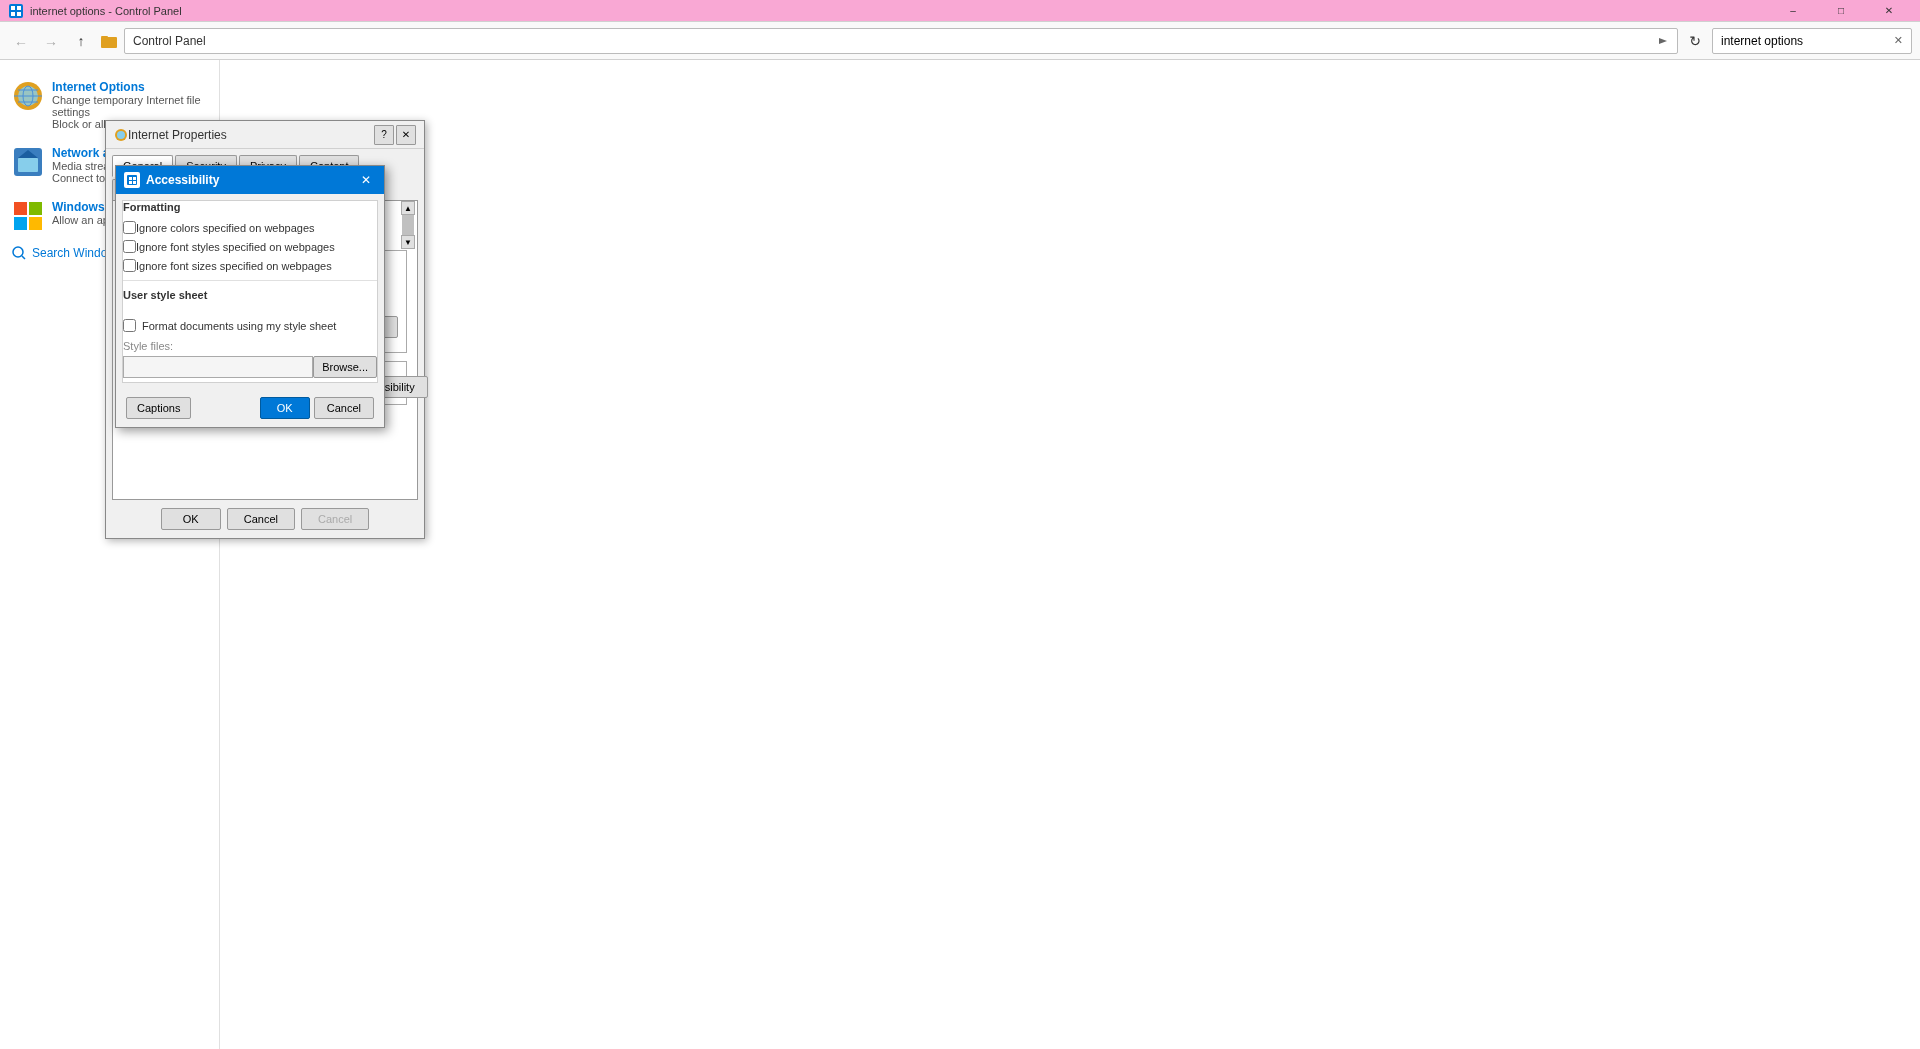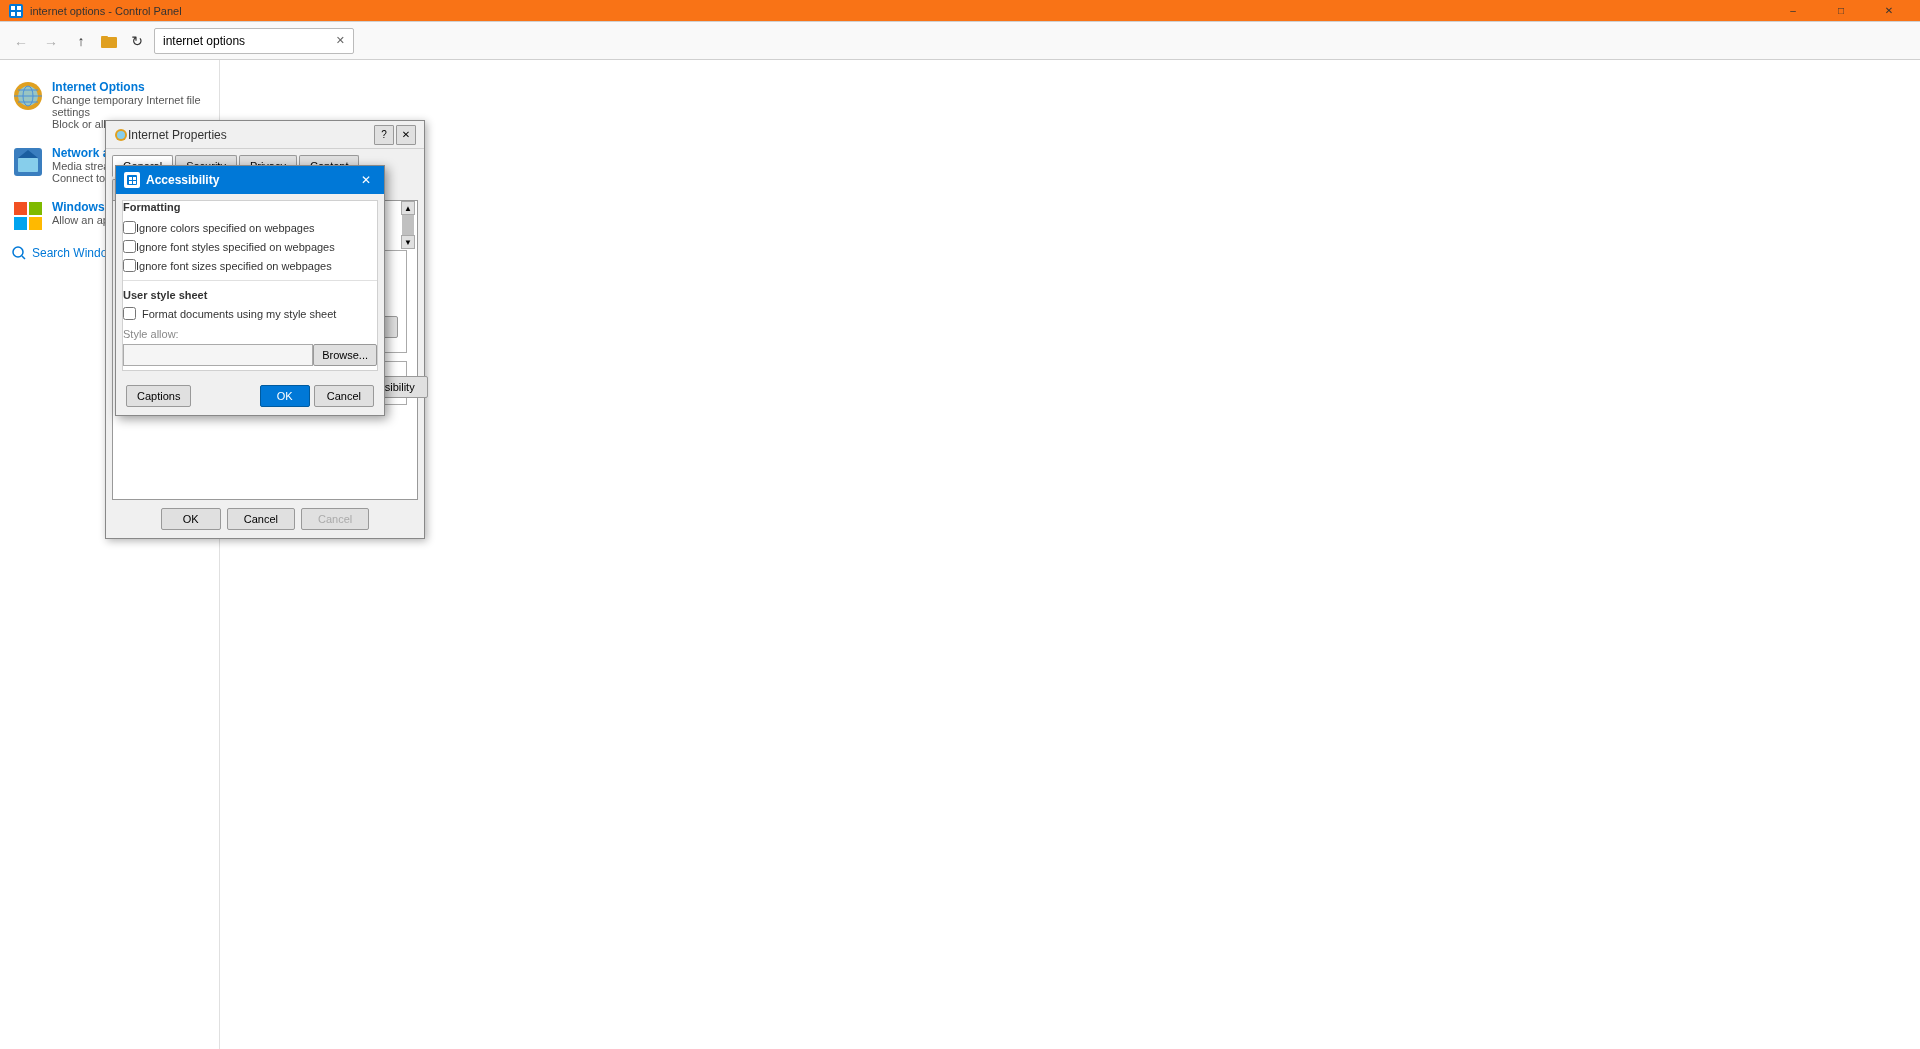--- a/index.html
+++ b/index.html
@@ -8,21 +8,21 @@
       font-size: 12px;
       background: #f0f0f0;
       width: 1920px;
       height: 1049px;
       overflow: hidden;
       position: relative;
     }
 
     
     .title-bar {
-      background: #f97316;
+      background: #f9a8d4;
       height: 22px;
       display: flex;
       align-items: center;
       padding: 0 8px;
       border-bottom: 1px solid #d0d0d0;
       justify-content: space-between;
     }
     .title-bar-left {
       display: flex;
       align-items: center;
@@ -408,21 +408,21 @@
     }
     .acc-divider {
       border: none;
       border-top: 1px solid #e0e0e0;
       margin: 8px 0;
     }
     .style-sheet-label {
       font-size: 11px;
       font-weight: 600;
       color: #333;
-      margin-bottom: 6px;
+      margin-bottom: 18px;
     }
     .style-sheet-checkbox {
       display: flex;
       align-items: center;
       gap: 6px;
       font-size: 11px;
       color: #333;
       margin-bottom: 8px;
     }
     .style-sheet-input-row {
@@ -534,20 +534,28 @@
 </div>
 
 <div class="address-bar">
   <button class="nav-btn disabled">←</button>
   <button class="nav-btn disabled">→</button>
   <button class="nav-btn">↑</button>
   <div style="width:18px;height:18px;margin:0 2px;">
     <svg width="18" height="18">
       <rect x="1" y="5" width="16" height="11" rx="1" fill="#e0a020"></rect>
       <rect x="1" y="4" width="7" height="2" rx="1" fill="#e0a020"></rect>
+    </svg>
+  </div>
+  <div class="address-input-wrap">
+    <div class="breadcrumb-path">
+      <span>Control Panel</span>
+    </div>
+    <svg width="12" height="12">
+      <polygon points="2,3 10,6 2,9" fill="#666"></polygon>
     </svg>
   </div>
   <button class="refresh-btn">↻</button>
   <div class="search-wrap">
     <input class="search-input" type="text" value="internet options" style="">
     <span class="search-x">✕</span>
   </div>
 </div>
 
 <div class="content-area">
@@ -727,21 +735,21 @@
       </div>
 
       <hr class="acc-divider">
 
       <div class="style-sheet-label">User style sheet</div>
       <div class="style-sheet-checkbox">
         <input type="checkbox" style="">
         <span>Format documents using my style sheet</span>
       </div>
       <div class="style-sheet-input-row">
-        <span class="style-sheet-sub-label">Style allow:</span>
+        <span class="style-sheet-sub-label">Style files:</span>
         <div class="style-sheet-input-line">
           <input class="style-sheet-input" type="text" value="" style="">
           <button class="browse-btn">Browse...</button>
         </div>
       </div>
     </div>
 
     <div class="acc-footer">
       <button class="acc-captions-btn">Captions</button>
       <div class="acc-footer-right">

